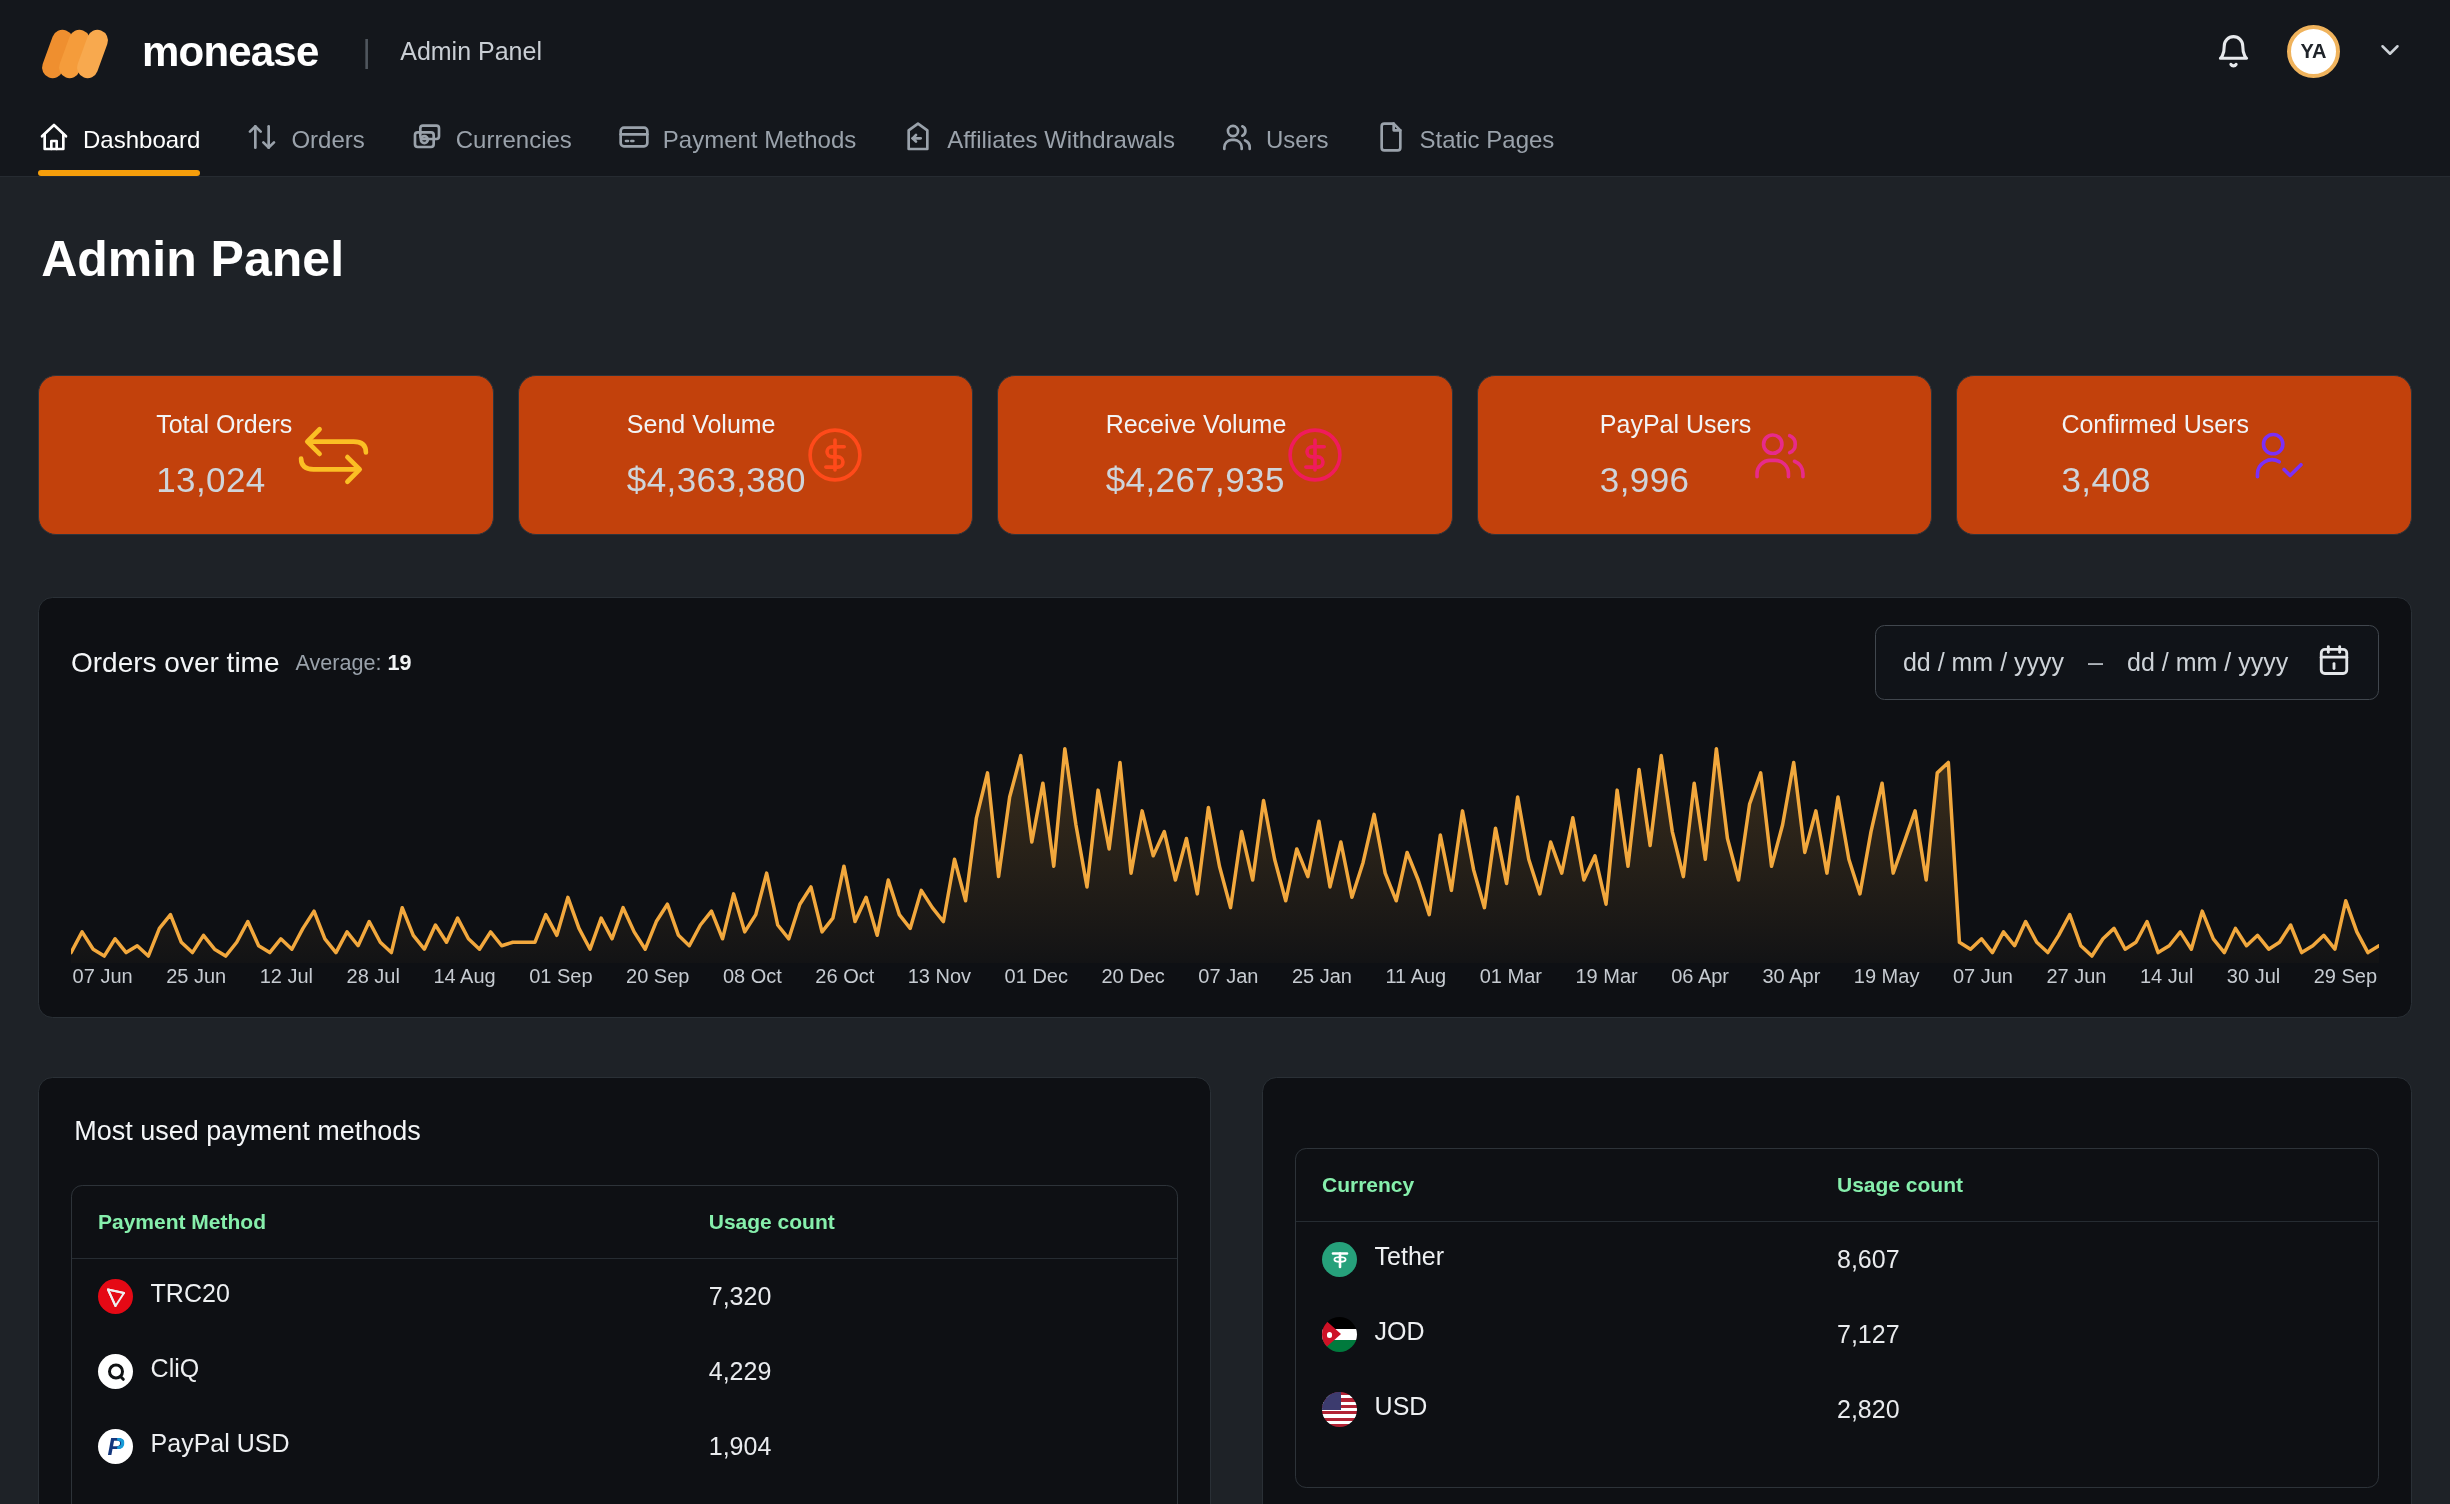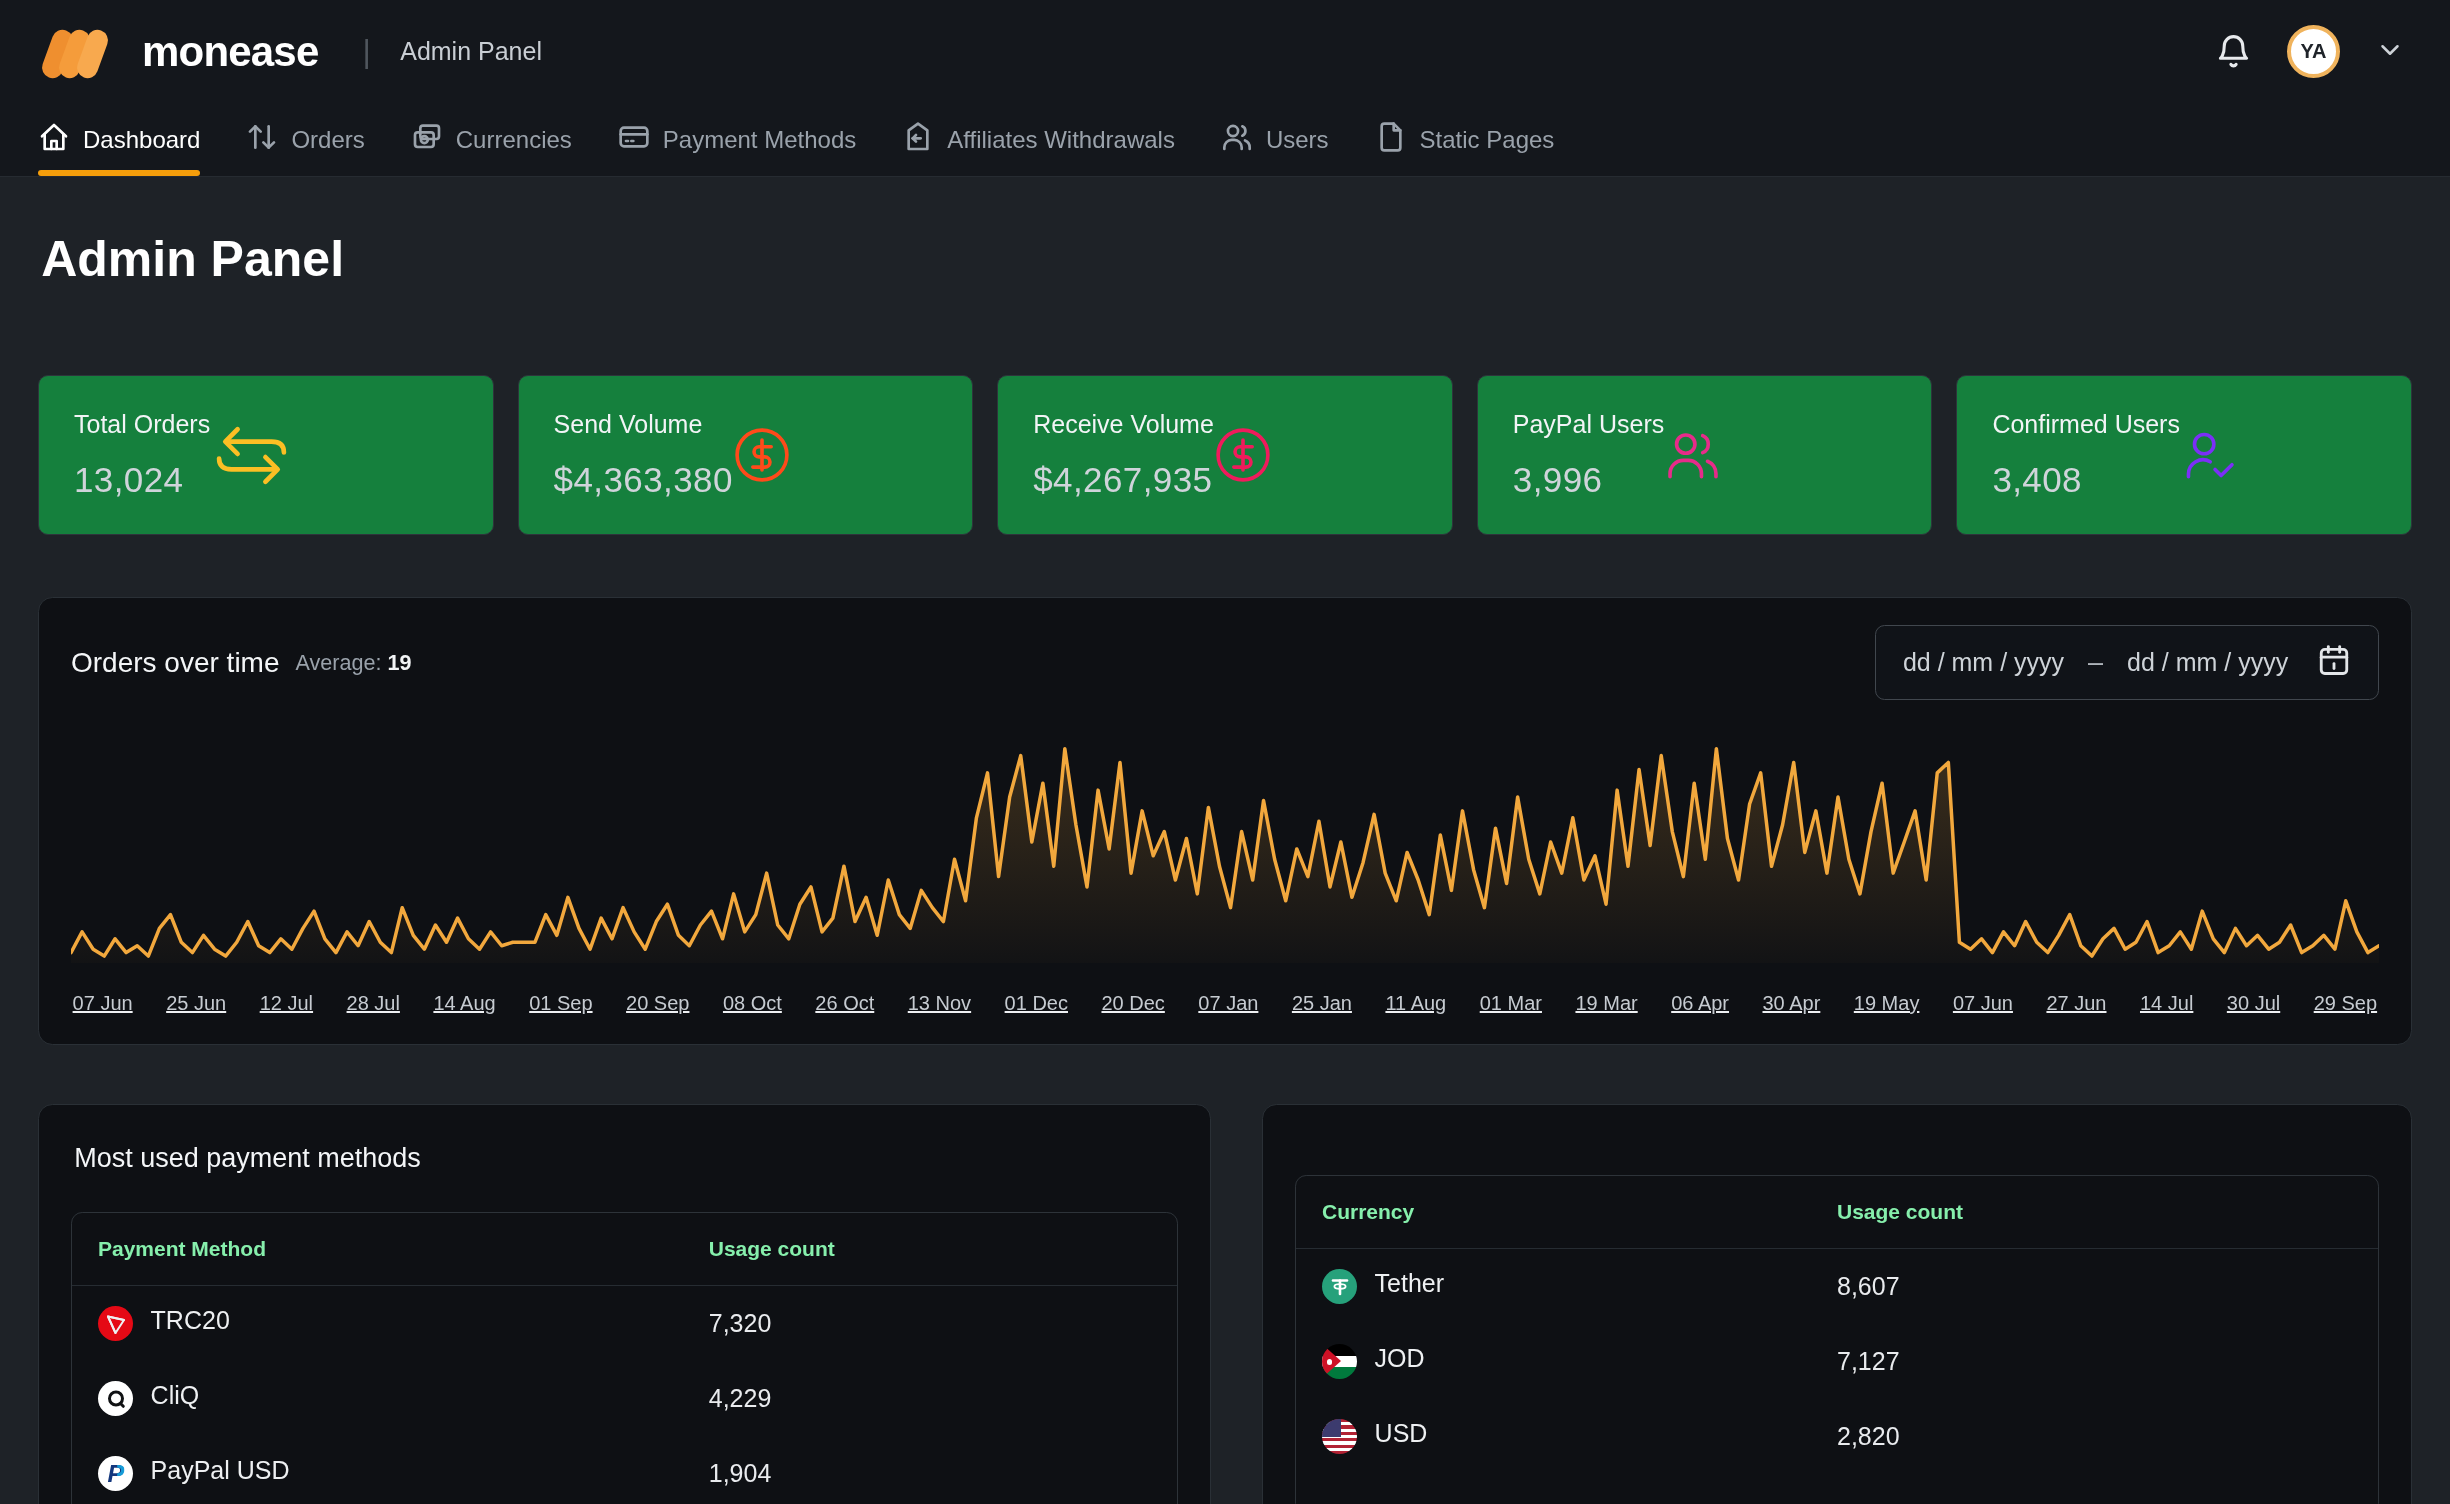--- a/index.html
+++ b/index.html
@@ -36,45 +36,45 @@
   .nav-item.active { color:#ffffff; }
   .nav-item.active::after { content:""; position:absolute; left:0; right:0; bottom:0;
               height:5.6px; border-radius:4px; background:#f59e0b; }
 
   
   .page { padding:0 38px; }
   .page-title { font-size:50px; font-weight:700; color:#ffffff; margin:53px 0 0 3.2px; }
 
   
   .stats { display:flex; gap:24px; margin-top:87px; }
-  .stat-card { flex:1; height:160px; background:#15803d; border:1.6px solid #2e343b;
-               border-radius:10px; padding:32px 35px; display:flex;
-               justify-content:flex-start; align-items:center; }
+  .stat-card { flex:1; height:160px; background:#c2410c; border:1.6px solid #2e343b;
+               border-radius:18px; padding:32px 35px; display:flex;
+               justify-content:center; align-items:center; }
   .stat-text { display:flex; flex-direction:column; gap:21px; }
   .stat-label { font-size:25px; color:#f2f4f6; }
   .stat-value { font-size:35px; color:#cfd4da; letter-spacing:0.4px; }
   .stat-icon { flex:none; display:flex; align-items:center; }
 
   
   .chart-card { background:#0e1014; border:1.6px solid #2a3036; border-radius:14.4px;
                 margin-top:62px; padding:27px 32px 29px; }
   .chart-head { display:flex; align-items:center; }
   .chart-title { font-size:28px; color:#f4f6f8; font-weight:500; }
   .chart-avg { margin-left:16px; font-size:21.6px; color:#9aa2ab; }
   .chart-avg b { color:#f2f4f6; font-weight:700; }
   .daterange { margin-left:auto; display:flex; align-items:center; gap:24px;
                border:1.6px solid #41474e; border-radius:9.6px; height:75px;
                padding:0 27px; color:#ced3d8; font-size:25px; cursor:text;
                background:#101318; }
   .daterange .sep { color:#aeb4ba; font-size:27px; }
   .daterange svg { width:34px; height:34px; color:#e3e6e9; margin-left:4.8px; }
   .chart-area { margin-top:21px; height:242px; width:100%; position:relative; }
   .chart-area svg { width:100%; height:100%; display:block; }
-  .x-labels { display:flex; justify-content:space-between; margin-top:29px;
-              padding:0 1.6px;text-decoration:underline; }
+  .x-labels { display:flex; justify-content:space-between; margin-top:2px;
+              padding:0 1.6px; }
   .x-labels span { font-size:20px; color:#c6cbd1; }
 
   
   .bottom { display:flex; gap:51px; margin-top:59px; }
   .table-card { background:#0e1014; border:1.6px solid #2a3036; border-radius:14.4px;
                 padding:32px 32px; height:641px; }
   .table-card.left { width:1173px; }
   .table-card.right { flex:1; }
   .table-title { font-size:27px; font-weight:500; color:#f4f6f8; margin:6.4px 0 0 3.2px; }
   .tbl { margin-top:38px; border:1.6px solid #2d3339; border-radius:11.2px; overflow:hidden; }

